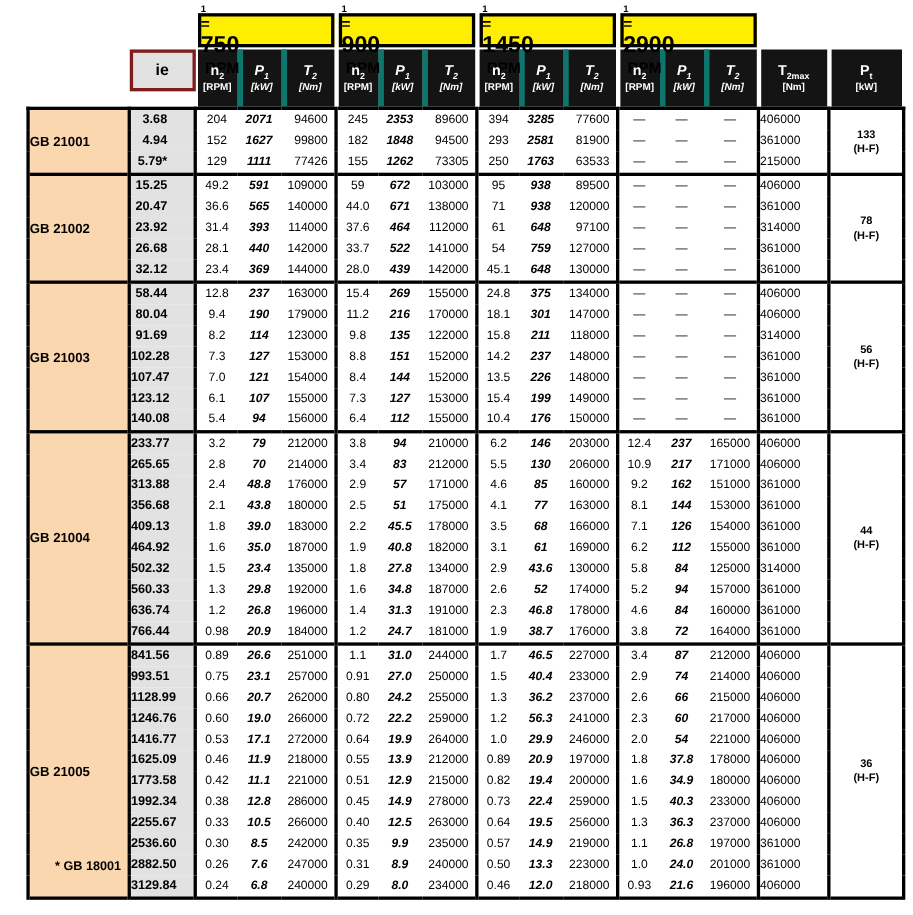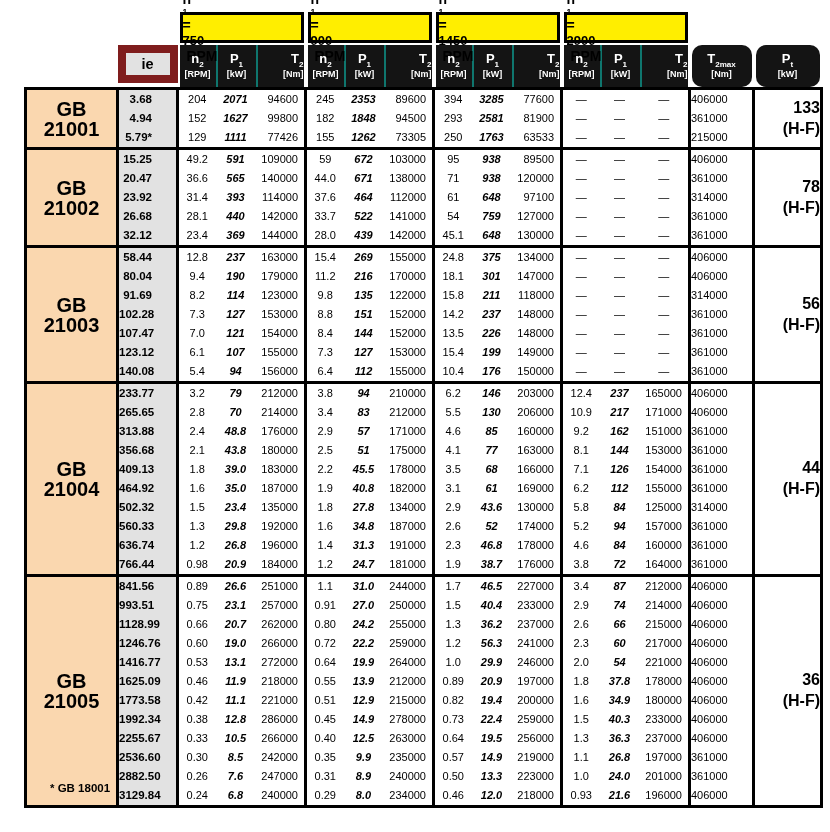--- a/index.html
+++ b/index.html
@@ -9,48 +9,48 @@
 
   table { border-collapse:collapse; table-layout:fixed; width:796px; border-bottom:3px solid #000; }
   td { padding:0; }
 
   
   thead td { border:none; }
   tr.r1 td { height:33px; vertical-align:top; }
   .yellow-box { margin:0 2px 2px 2px; height:31px; border:3px solid #000; background:#ffee00;
     display:flex; align-items:flex-start; justify-content:center;
     font-weight:bold; font-size:14px; white-space:nowrap;flex-direction:column; }
-  .yellow-box .big { font-size:13px; font-weight:bold; }
+  .yellow-box .big { font-size:21px; font-weight:bold; }
   sub { font-size:0.62em; }
 
   
   tr.r2 td { height:38px; vertical-align:top; }
-  .ie-hdr { height:38px; border:8px solid #7f1d1d; background:#e2e2e2;
+  .ie-hdr { height:38px; border:3px solid #7f1d1d; background:#e2e2e2;
     display:flex; align-items:center; justify-content:center; font-weight:bold; font-size:14.5px; }
-  .hdr-cell { height:42px; background:#141414; color:#fff; display:flex; flex-direction:column;
+  .hdr-cell { height:52px; background:#141414; color:#fff; display:flex; flex-direction:column;
     align-items:center; justify-content:center; font-weight:bold; }
   .hdr-cell .sym { font-size:13px; line-height:1.1; }
   .hdr-cell .unit { font-size:9px; line-height:1.1; }
   .pos-first { margin-left:2px; }
-  .pos-last { margin-right:2px;align-items:flex-end; }
-  .sep { border-left:2px solid #0f766e; }
-  .solo { margin:0 2px;border-radius:10px; }
+  .pos-last { margin-right:2px; }
+  .sep { border-left:5px solid #0f766e;font-style:italic; }
+  .solo { margin:0 2px; }
 
   
   tbody td { height:19px; line-height:19px; font-size:11px; vertical-align:middle; }
   td.model { background:#fad7af; border-left:3px solid #000; border-right:3px solid #000;
-    font-weight:bold; font-size:20px; text-align:center; line-height:1; }
+    font-weight:bold; font-size:12px; text-align:left; line-height:1; }
   td.ie { background:#e2e2e2; border-right:3px solid #000; font-weight:bold; font-size:11.5px;
     text-align:right; padding-right:24px; }
   td.cn { text-align:center; }
   td.cp { text-align:center; font-weight:bold; font-style:italic; }
   td.ct { text-align:right; padding-right:6px; }
   td.gfirst { border-left:3px solid #000; }
   td.t2max { border-left:3px solid #000; border-right:3px solid #000; text-align:left; }
-  td.pt { border-right:3px solid #000; text-align:right; font-weight:bold; font-size:16px; line-height:1.3; }
+  td.pt { border-right:3px solid #000; text-align:center; font-weight:bold; font-size:10px; line-height:1.3; }
   td.dash { text-align:center; font-weight:normal; font-style:normal; padding:0; }
   tr.gstart td { border-top:3px solid #000; }
 
   .footnote { position:absolute; left:26px; top:770px; font-weight:bold; font-size:11.5px; }
 </style>
 </head>
 <body>
 
 <div class="page">
   <table id="spec-table">
@@ -651,21 +651,21 @@
           <td class="cp">56.3</td>
           <td class="ct">241000</td>
           <td class="cn gfirst">2.3</td>
           <td class="cp">60</td>
           <td class="ct">217000</td>
           <td class="t2max">406000</td>
         </tr>
         <tr>
           <td class="ie">1416.77</td>
           <td class="cn gfirst">0.53</td>
-          <td class="cp">13.1</td>
+          <td class="cp">17.1</td>
           <td class="ct">272000</td>
           <td class="cn gfirst">0.64</td>
           <td class="cp">19.9</td>
           <td class="ct">264000</td>
           <td class="cn gfirst">1.0</td>
           <td class="cp">29.9</td>
           <td class="ct">246000</td>
           <td class="cn gfirst">2.0</td>
           <td class="cp">54</td>
           <td class="ct">221000</td>

